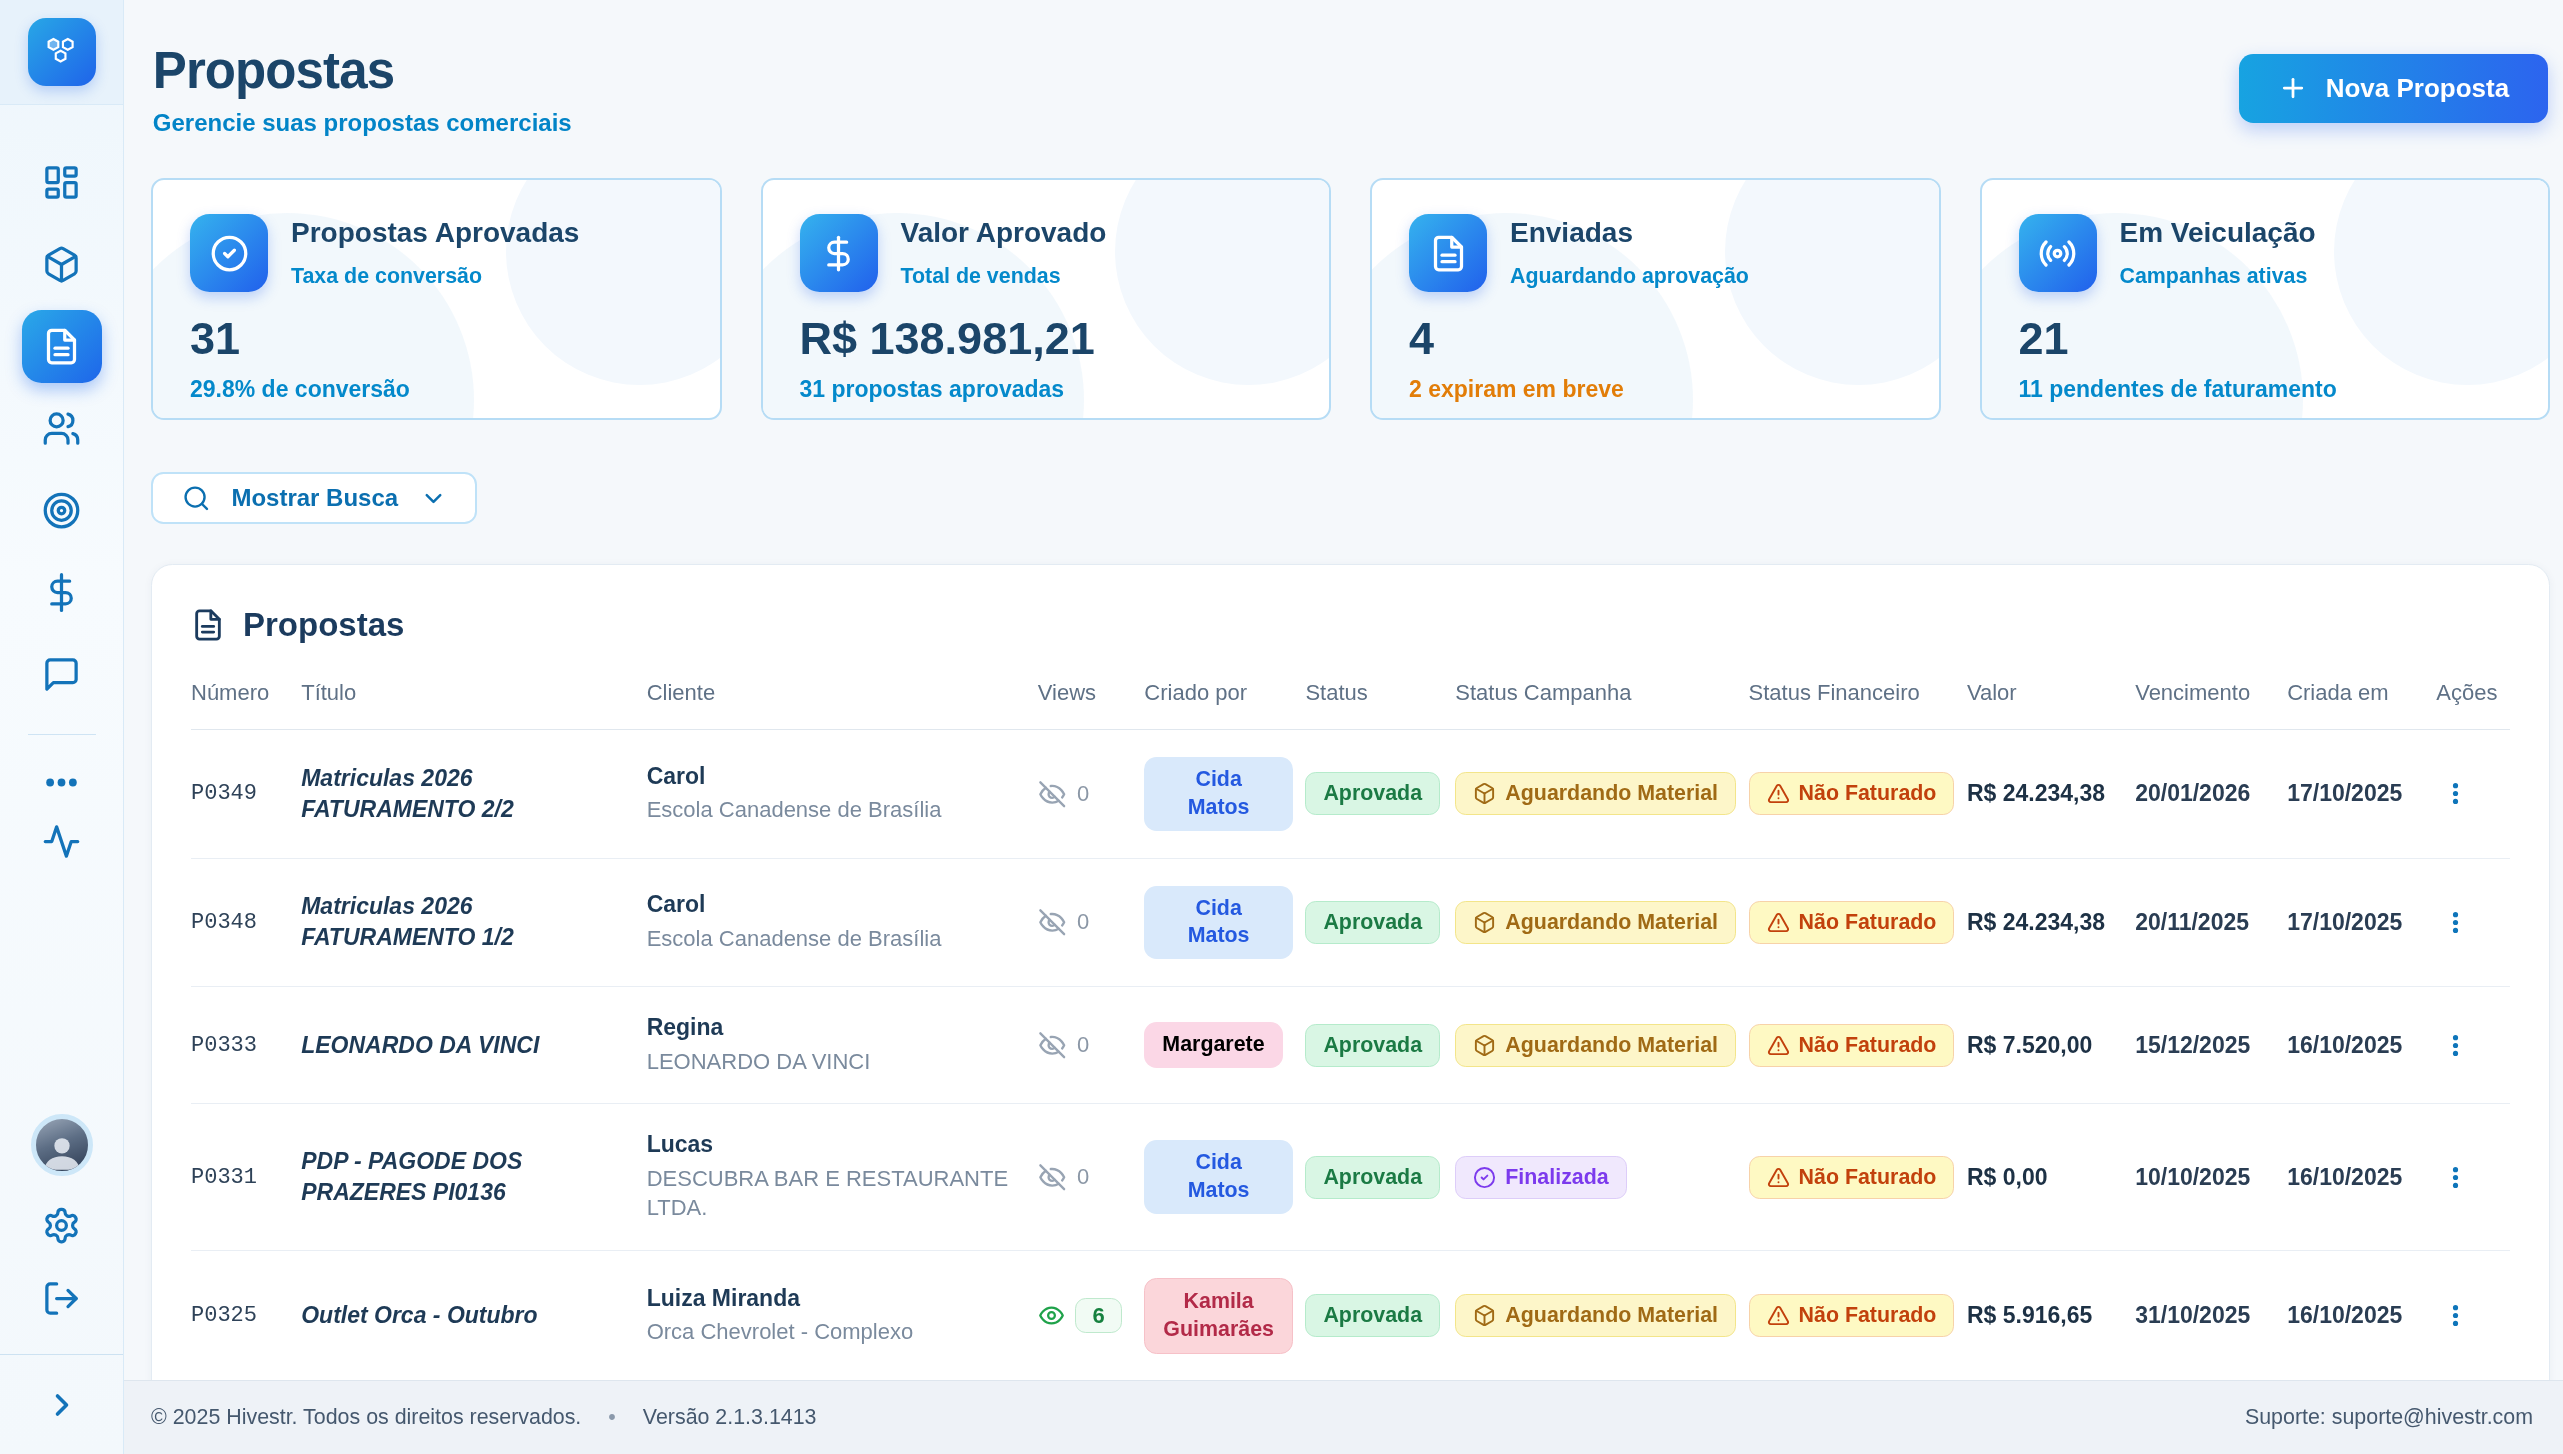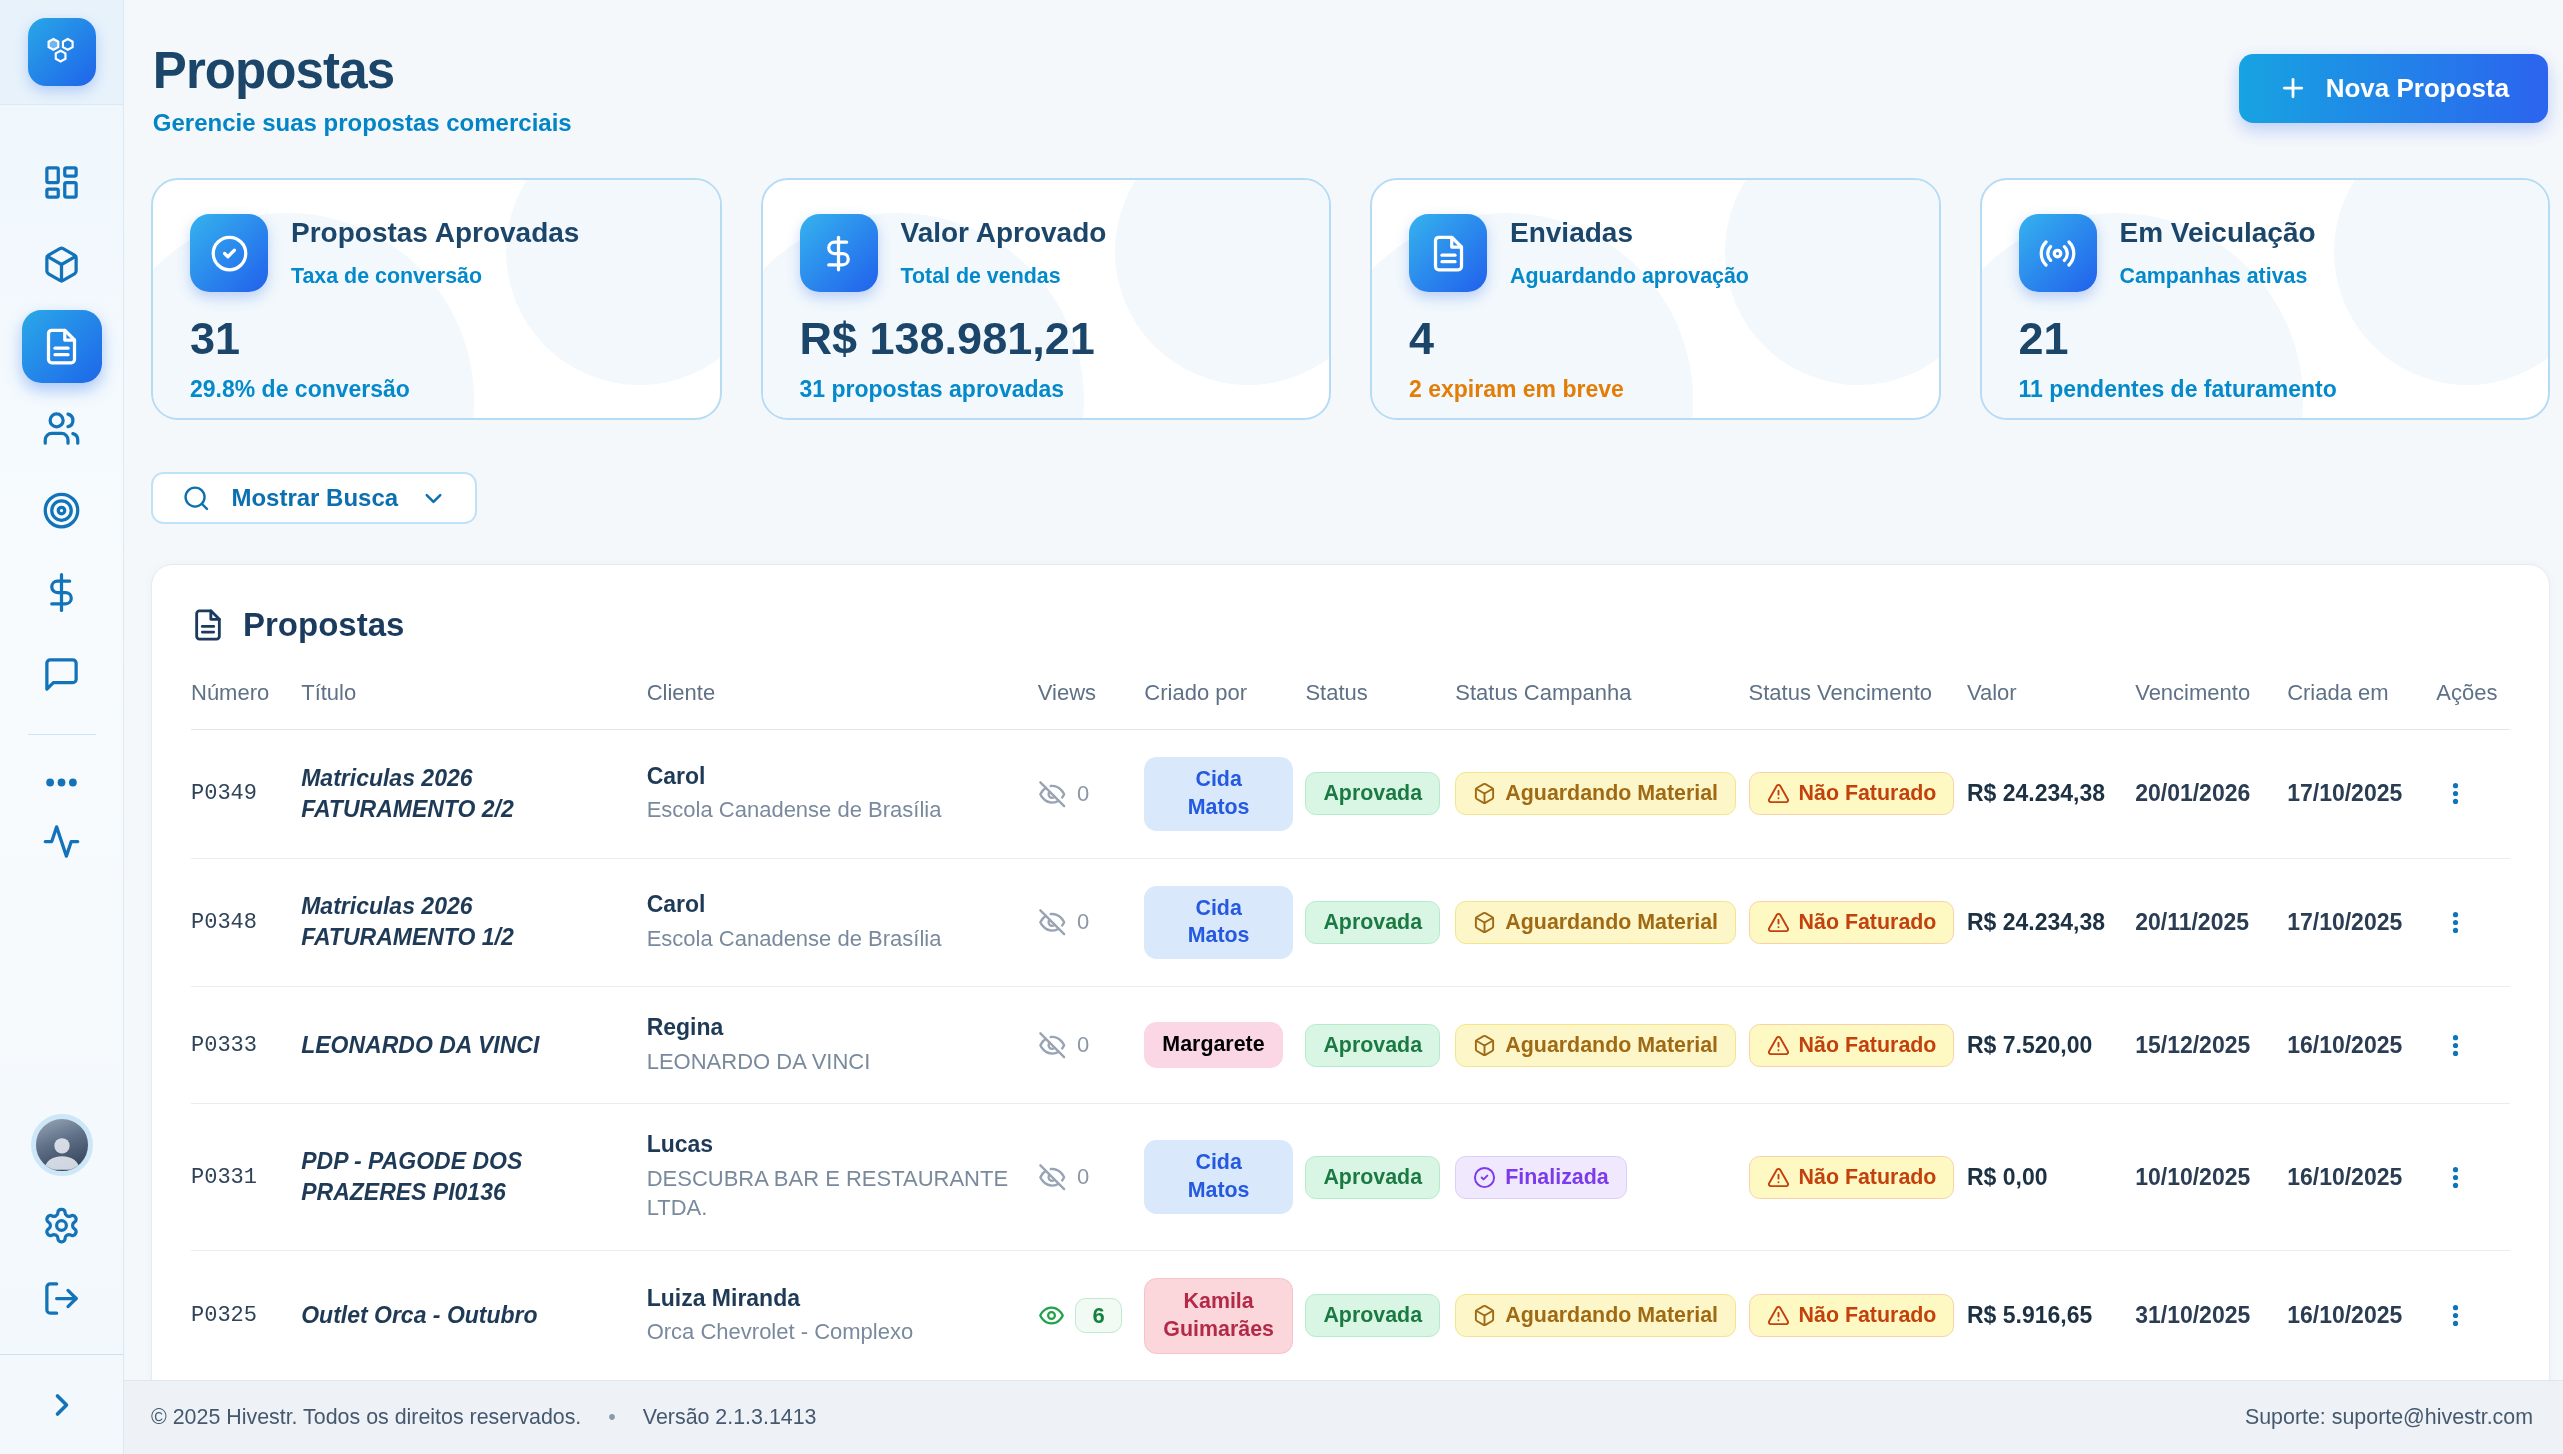--- a/index.html
+++ b/index.html
@@ -59,21 +59,21 @@
     background:linear-gradient(90deg,#17a3e1 0%,#2c64ef 100%);
     color:#fff; font-family:inherit; font-size:26px; font-weight:700;
     padding:0 39px; height:69px; border-radius:14.2px; margin-top:12.5px;
     box-shadow:0 7.1px 18px rgba(44,100,239,.28);
   }
 
   
   .stats { display:grid; grid-template-columns:repeat(4,1fr); gap:39px; margin-top:41px; }
   .s-card {
     position:relative; overflow:hidden; background:#fff; height:242px;
-    border:2.7px solid #b6dcf5; border-radius:27px; padding:34px 37px; cursor:pointer;
+    border:2.7px solid #b6dcf5; border-radius:13px; padding:34px 37px; cursor:pointer;
   }
   .s-card .deco-tr { position:absolute; top:-62px; right:-53px; width:267px; height:267px; border-radius:50%; background:#f3f8fd; }
   .s-card .deco-bl { position:absolute; bottom:-169px; left:-53px; width:374px; height:374px; border-radius:50%; background:#edf5fb; opacity:.7; }
   .s-card-head { display:flex; align-items:center; gap:23px; position:relative; }
   .s-icon {
     width:78px; height:78px; border-radius:19.6px; flex:none;
     background:linear-gradient(135deg,#35b3ee 0%,#2160ec 100%);
     display:flex; align-items:center; justify-content:center; color:#fff;
     box-shadow:0 5.3px 12.5px rgba(33,96,236,.25);
   }
@@ -427,21 +427,21 @@
       </colgroup>
       <thead>
         <tr>
           <th>Número</th>
           <th>Título</th>
           <th>Cliente</th>
           <th>Views</th>
           <th>Criado por</th>
           <th>Status</th>
           <th>Status Campanha</th>
-          <th>Status Vencimento</th>
+          <th>Status Financeiro</th>
           <th>Valor</th>
           <th>Vencimento</th>
           <th>Criada em</th>
           <th>Ações</th>
         </tr>
       </thead>
       <tbody>
 
         <tr>
           <td class="td-num">P0349</td>

